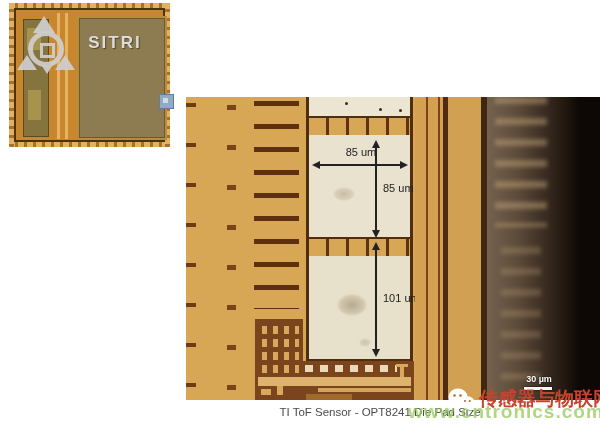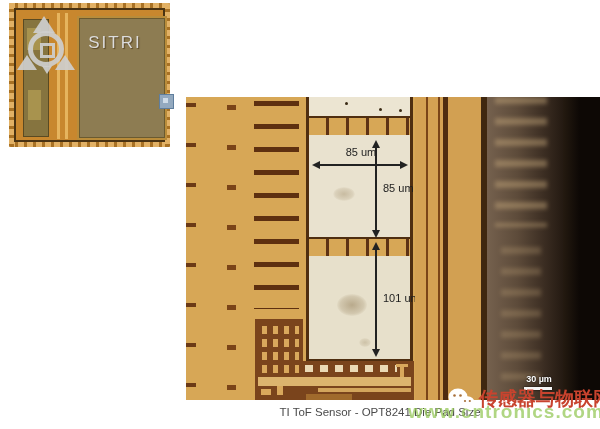--- a/index.html
+++ b/index.html
@@ -14,21 +14,21 @@
       background:repeating-linear-gradient(90deg,#e2b165 0 6px,#a87124 6px 9px);}
   .die-edge-v{top:0;width:5px;height:144px;
       background:repeating-linear-gradient(180deg,#e2b165 0 6px,#a87124 6px 9px);}
   #die-ring{left:5px;top:5px;right:5px;bottom:5px;border:2px solid #4a3312;}
   #die-left-col{left:14px;top:16px;width:24px;height:116px;background:#86743f;border:1px solid #5a4a22;}
   .die-left-blob{background:#a8934e;}
   #die-mid-strip{left:42px;top:10px;width:24px;height:126px;background:#c8872e;}
   .die-mid-line{top:0;width:3px;height:126px;background:#e6b45e;}
   #die-array{left:68px;top:13px;width:86px;height:120px;background:#8d7c52;
              border:2px solid #b98c3a;box-shadow:0 0 0 1px #6a5a30 inset;}
-  #sitri-text{left:62px;top:30px;width:88px;text-align:center;font-size:17px;font-weight:normal;
+  #sitri-text{left:62px;top:30px;width:88px;text-align:center;font-size:17px;font-weight:bold;
               letter-spacing:2px;color:#dcdcdc;text-shadow:1px 1px 1px rgba(60,40,10,.65);}
   #logo-tri-up{left:24px;top:13px;width:0;height:0;border-left:11px solid transparent;
       border-right:11px solid transparent;border-bottom:17px solid rgba(206,206,206,.92);}
   #logo-circle{left:19px;top:28px;width:26px;height:26px;border:5px solid rgba(206,206,206,.92);
       border-radius:50%;}
   #logo-square{left:31px;top:40px;width:9px;height:9px;border:3px solid rgba(206,206,206,.92);}
   #logo-tri-left{left:8px;top:52px;width:0;height:0;border-left:10px solid transparent;
       border-right:10px solid transparent;border-bottom:15px solid rgba(206,206,206,.92);}
   #logo-tri-right{left:46px;top:52px;width:0;height:0;border-left:10px solid transparent;
       border-right:10px solid transparent;border-bottom:15px solid rgba(206,206,206,.92);}

